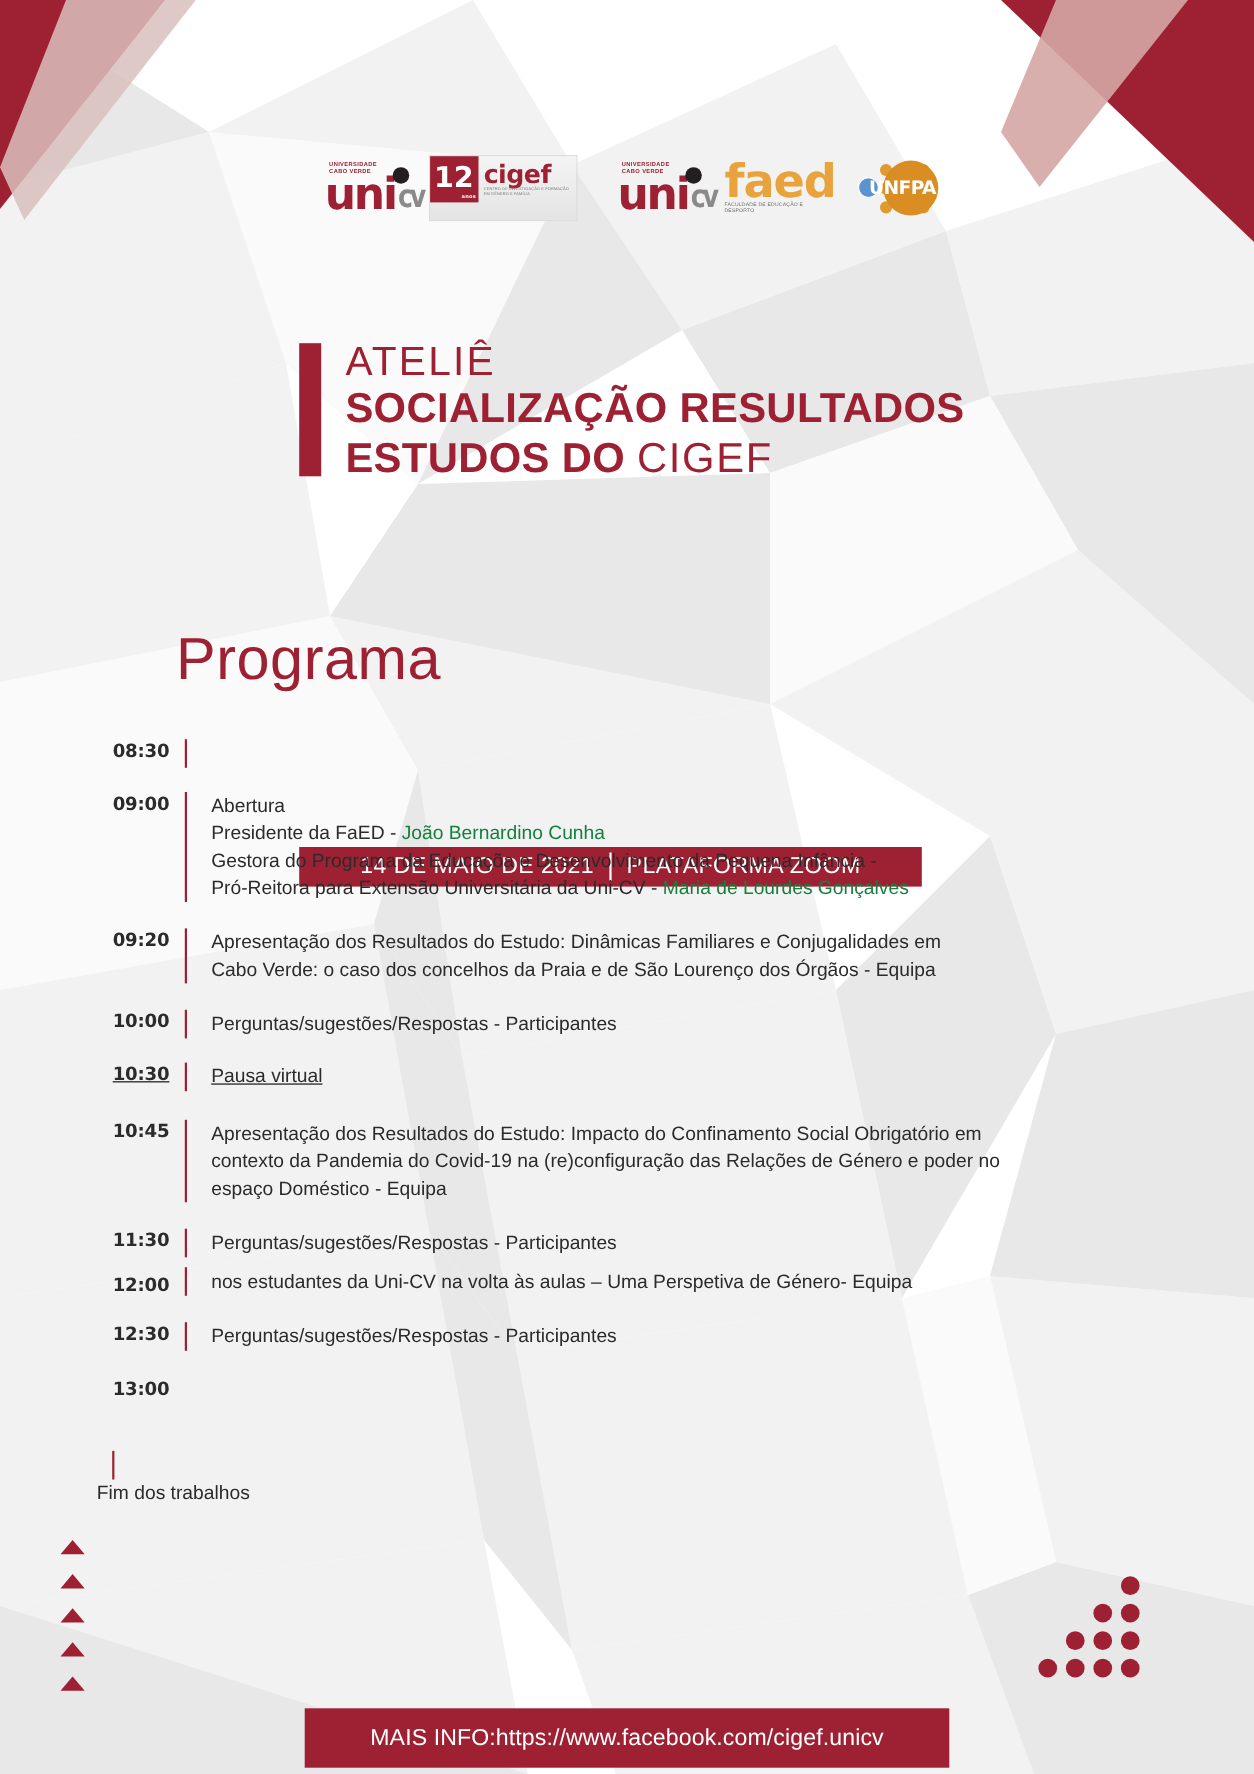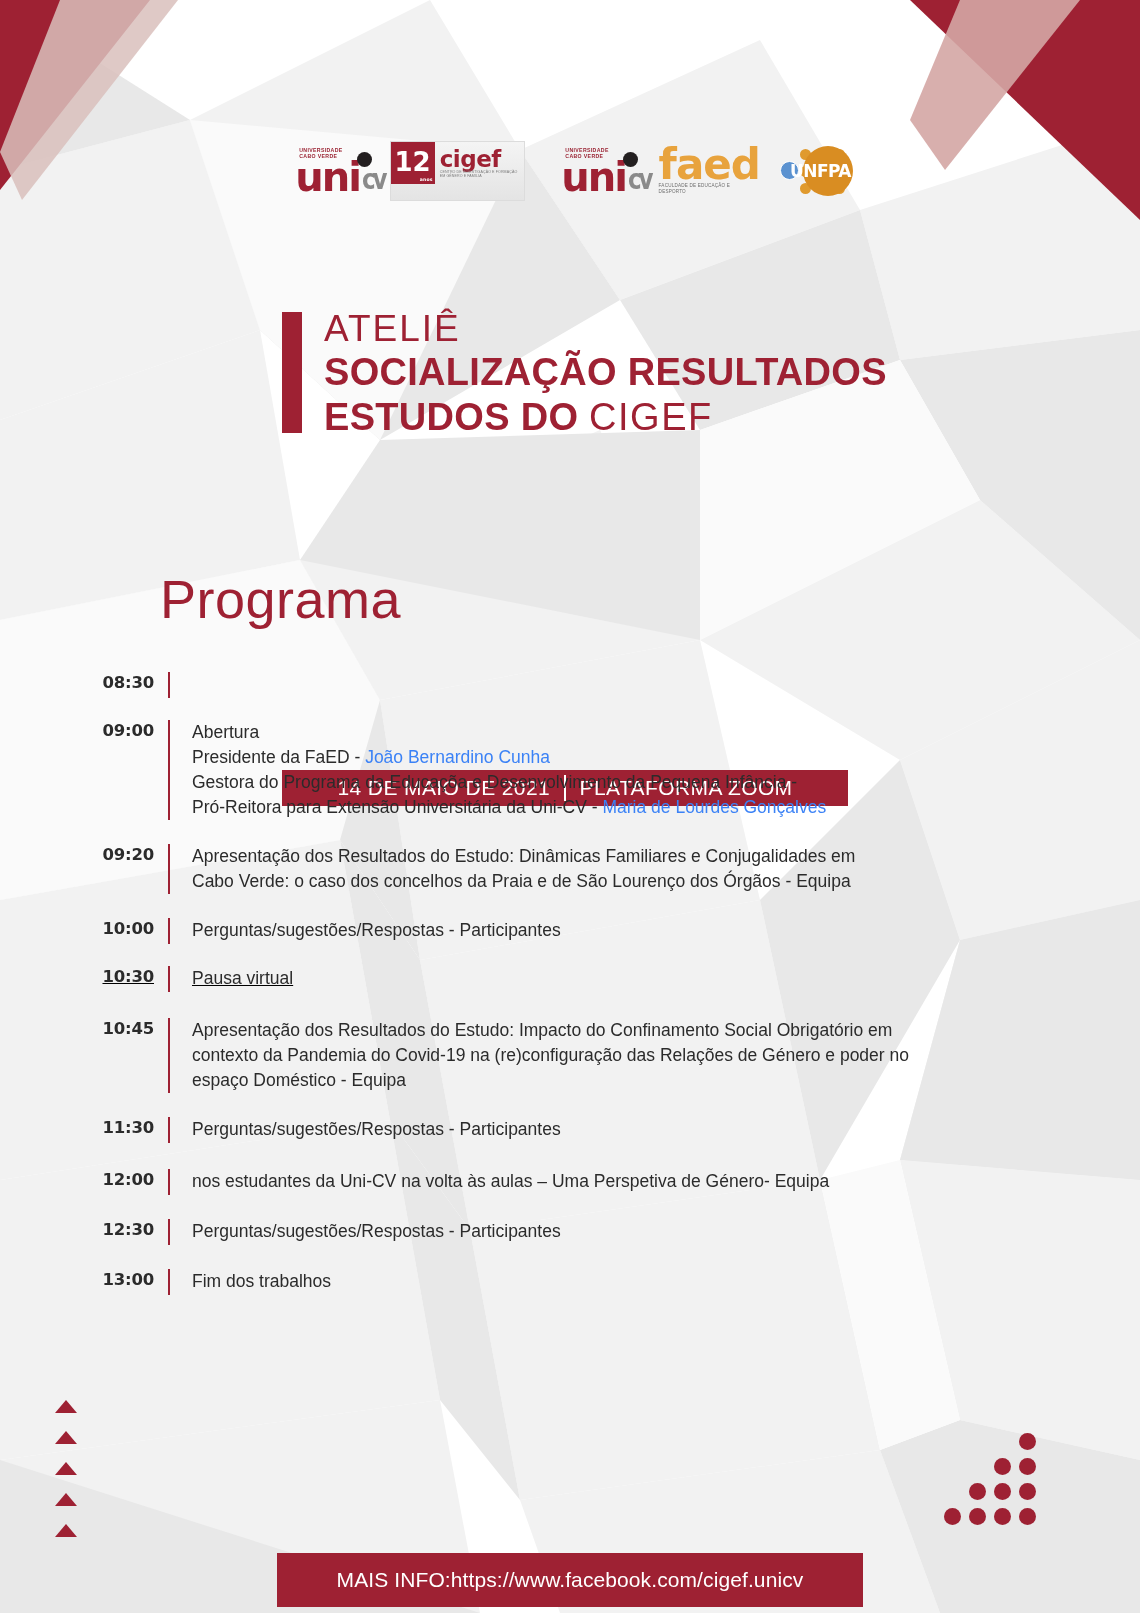--- a/index.html
+++ b/index.html
@@ -193,21 +193,20 @@
     background: #5b92d0;
     border: 1.5px solid #ffffff;
   }
 
   
   .title-wrap {
     position: absolute;
     left: 272px;
     top: 308px;
     width: 640px;
-    margin-left: 10px;
   }
   .title-bar {
     position: absolute;
     left: 0;
     top: 4px;
     width: 20px;
     height: 121px;
     background: #9e2133;
   }
   .title-lines { margin-left: 42px; }
@@ -301,21 +300,21 @@
     align-self: stretch;
     min-height: 26px;
   }
   .desc {
     flex: 1;
     font-size: 17.5px;
     line-height: 25px;
     color: #2b2b2b;
     font-family: "Liberation Sans", sans-serif;
   }
-  .desc .hl { color: #3b82f6; }
+  .desc .hl { color: #15803d; }
   .desc .sub { display: block; }
 
   
   .tri-col {
     position: absolute;
     left: 55px;
     top: 1400px;
     display: flex;
     flex-direction: column;
     gap: 18px;
@@ -541,35 +540,35 @@
           <span class="sub"><span>espaço Doméstico - Equipa</span></span>
         </div>
       </div>
       <div class="row" style="margin-top: 24px;">
         <div class="time">11:30</div>
         <div class="tick"></div>
         <div class="desc">
           <span class="sub"><span>Perguntas/sugestões/Respostas -  Participantes</span></span>
         </div>
       </div>
-      <div class="row" style="margin-top: 26px;">
+      <div class="row" style="margin-top: 9px; align-items: flex-end;">
         <div class="time">12:00</div>
         <div class="tick"></div>
         <div class="desc">
           <span class="sub"><span>nos estudantes da Uni-CV na volta às aulas – Uma Perspetiva de Género- Equipa</span></span>
         </div>
       </div>
       <div class="row" style="margin-top: 24px;">
         <div class="time">12:30</div>
         <div class="tick"></div>
         <div class="desc">
           <span class="sub"><span>Perguntas/sugestões/Respostas - Participantes</span></span>
         </div>
       </div>
-      <div class="row" style="margin-top: 24px;">
+      <div class="row" style="margin-top: 24px; flex-direction: column;">
         <div class="time">13:00</div>
         <div class="tick"></div>
         <div class="desc">
           <span class="sub"><span>Fim dos trabalhos</span></span>
         </div>
       </div>
     </div>
 
   <div class="tri-col">
     <span class="tri"></span>

